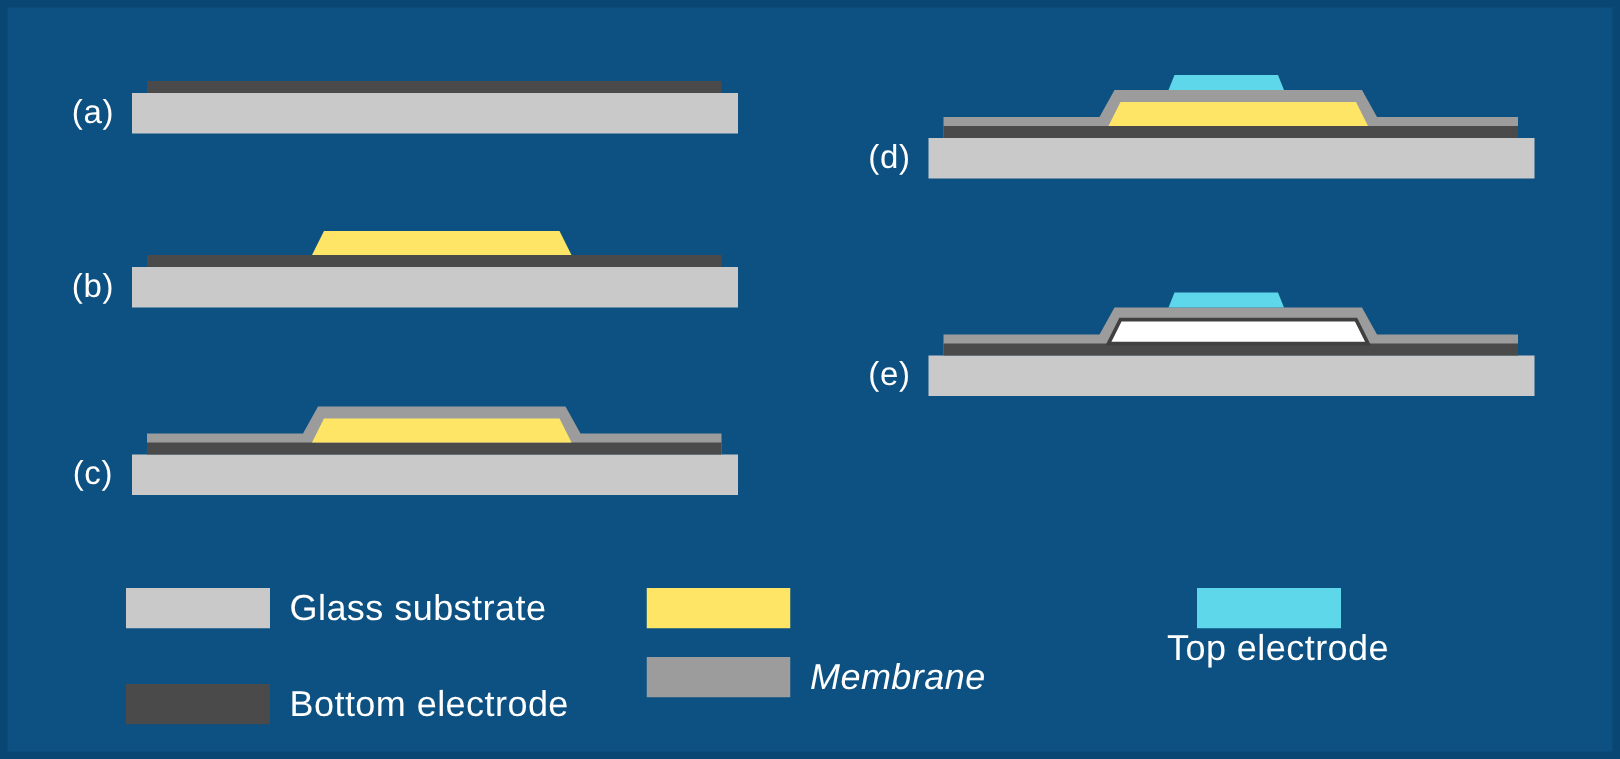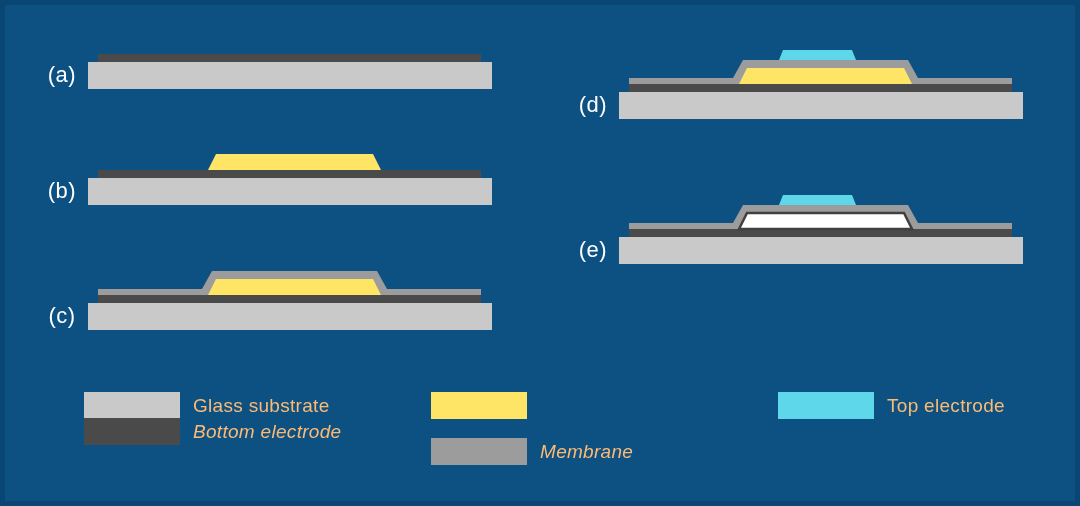--- a/index.html
+++ b/index.html
@@ -29,22 +29,22 @@
   }
   .legend-item {
     position: absolute;
     display: flex;
     align-items: center;
     height: 27px;
   }
   .legend-swatch { display: block; margin-right: 13px; flex: 0 0 auto; }
   .legend-swatch-cavity rect { stroke: #404040; stroke-width: 3; }
   .legend-label {
-    color: #fdba74;
-    font-size: 19px;
+    color: #ffffff;
+    font-size: 24px;
     letter-spacing: 0.3px;
     white-space: nowrap;
   }
 </style>
 </head>
 <body>
 
 <div class="page">
 
   <svg class="step" style="left:40px; top:-4px;" width="452" height="105" viewBox="0 0 452 105">
@@ -86,41 +86,41 @@
     <polygon points="208,34 212,24 281,24 285,34" fill="#5ed7ea"></polygon>
   </svg>
 
   <div class="legend-item" style="left:84px; top:392px;">
     <svg class="legend-swatch" width="96" height="27">
       <rect x="0" y="0" width="96" height="27" fill="#c9c9c9"></rect>
     </svg>
     <span class="legend-label">Glass substrate</span>
   </div>
 
-  <div class="legend-item" style="left:84px; top:418px;font-style:italic;">
+  <div class="legend-item" style="left:84px; top:456px;">
     <svg class="legend-swatch" width="96" height="27">
       <rect x="0" y="0" width="96" height="27" fill="#4a4a4a"></rect>
     </svg>
     <span class="legend-label">Bottom electrode</span>
   </div>
 
   <div class="legend-item" style="left:431px; top:392px;">
     <svg class="legend-swatch" width="96" height="27">
       <rect x="0" y="0" width="96" height="27" fill="#ffe566"></rect>
     </svg>
   </div>
 
   <div class="legend-item" style="left:431px; top:438px;font-style:italic;">
     <svg class="legend-swatch" width="96" height="27">
       <rect x="0" y="0" width="96" height="27" fill="#9c9c9c"></rect>
     </svg>
     <span class="legend-label">Membrane</span>
   </div>
 
-  <div class="legend-item" style="left:778px; top:392px;">
+  <div class="legend-item" style="left:778px; top:392px;flex-direction:column;">
     <svg class="legend-swatch" width="96" height="27">
       <rect x="0" y="0" width="96" height="27" fill="#5ed7ea"></rect>
     </svg>
     <span class="legend-label">Top electrode</span>
   </div>
 
 
 </div>
 
 </body></html>

